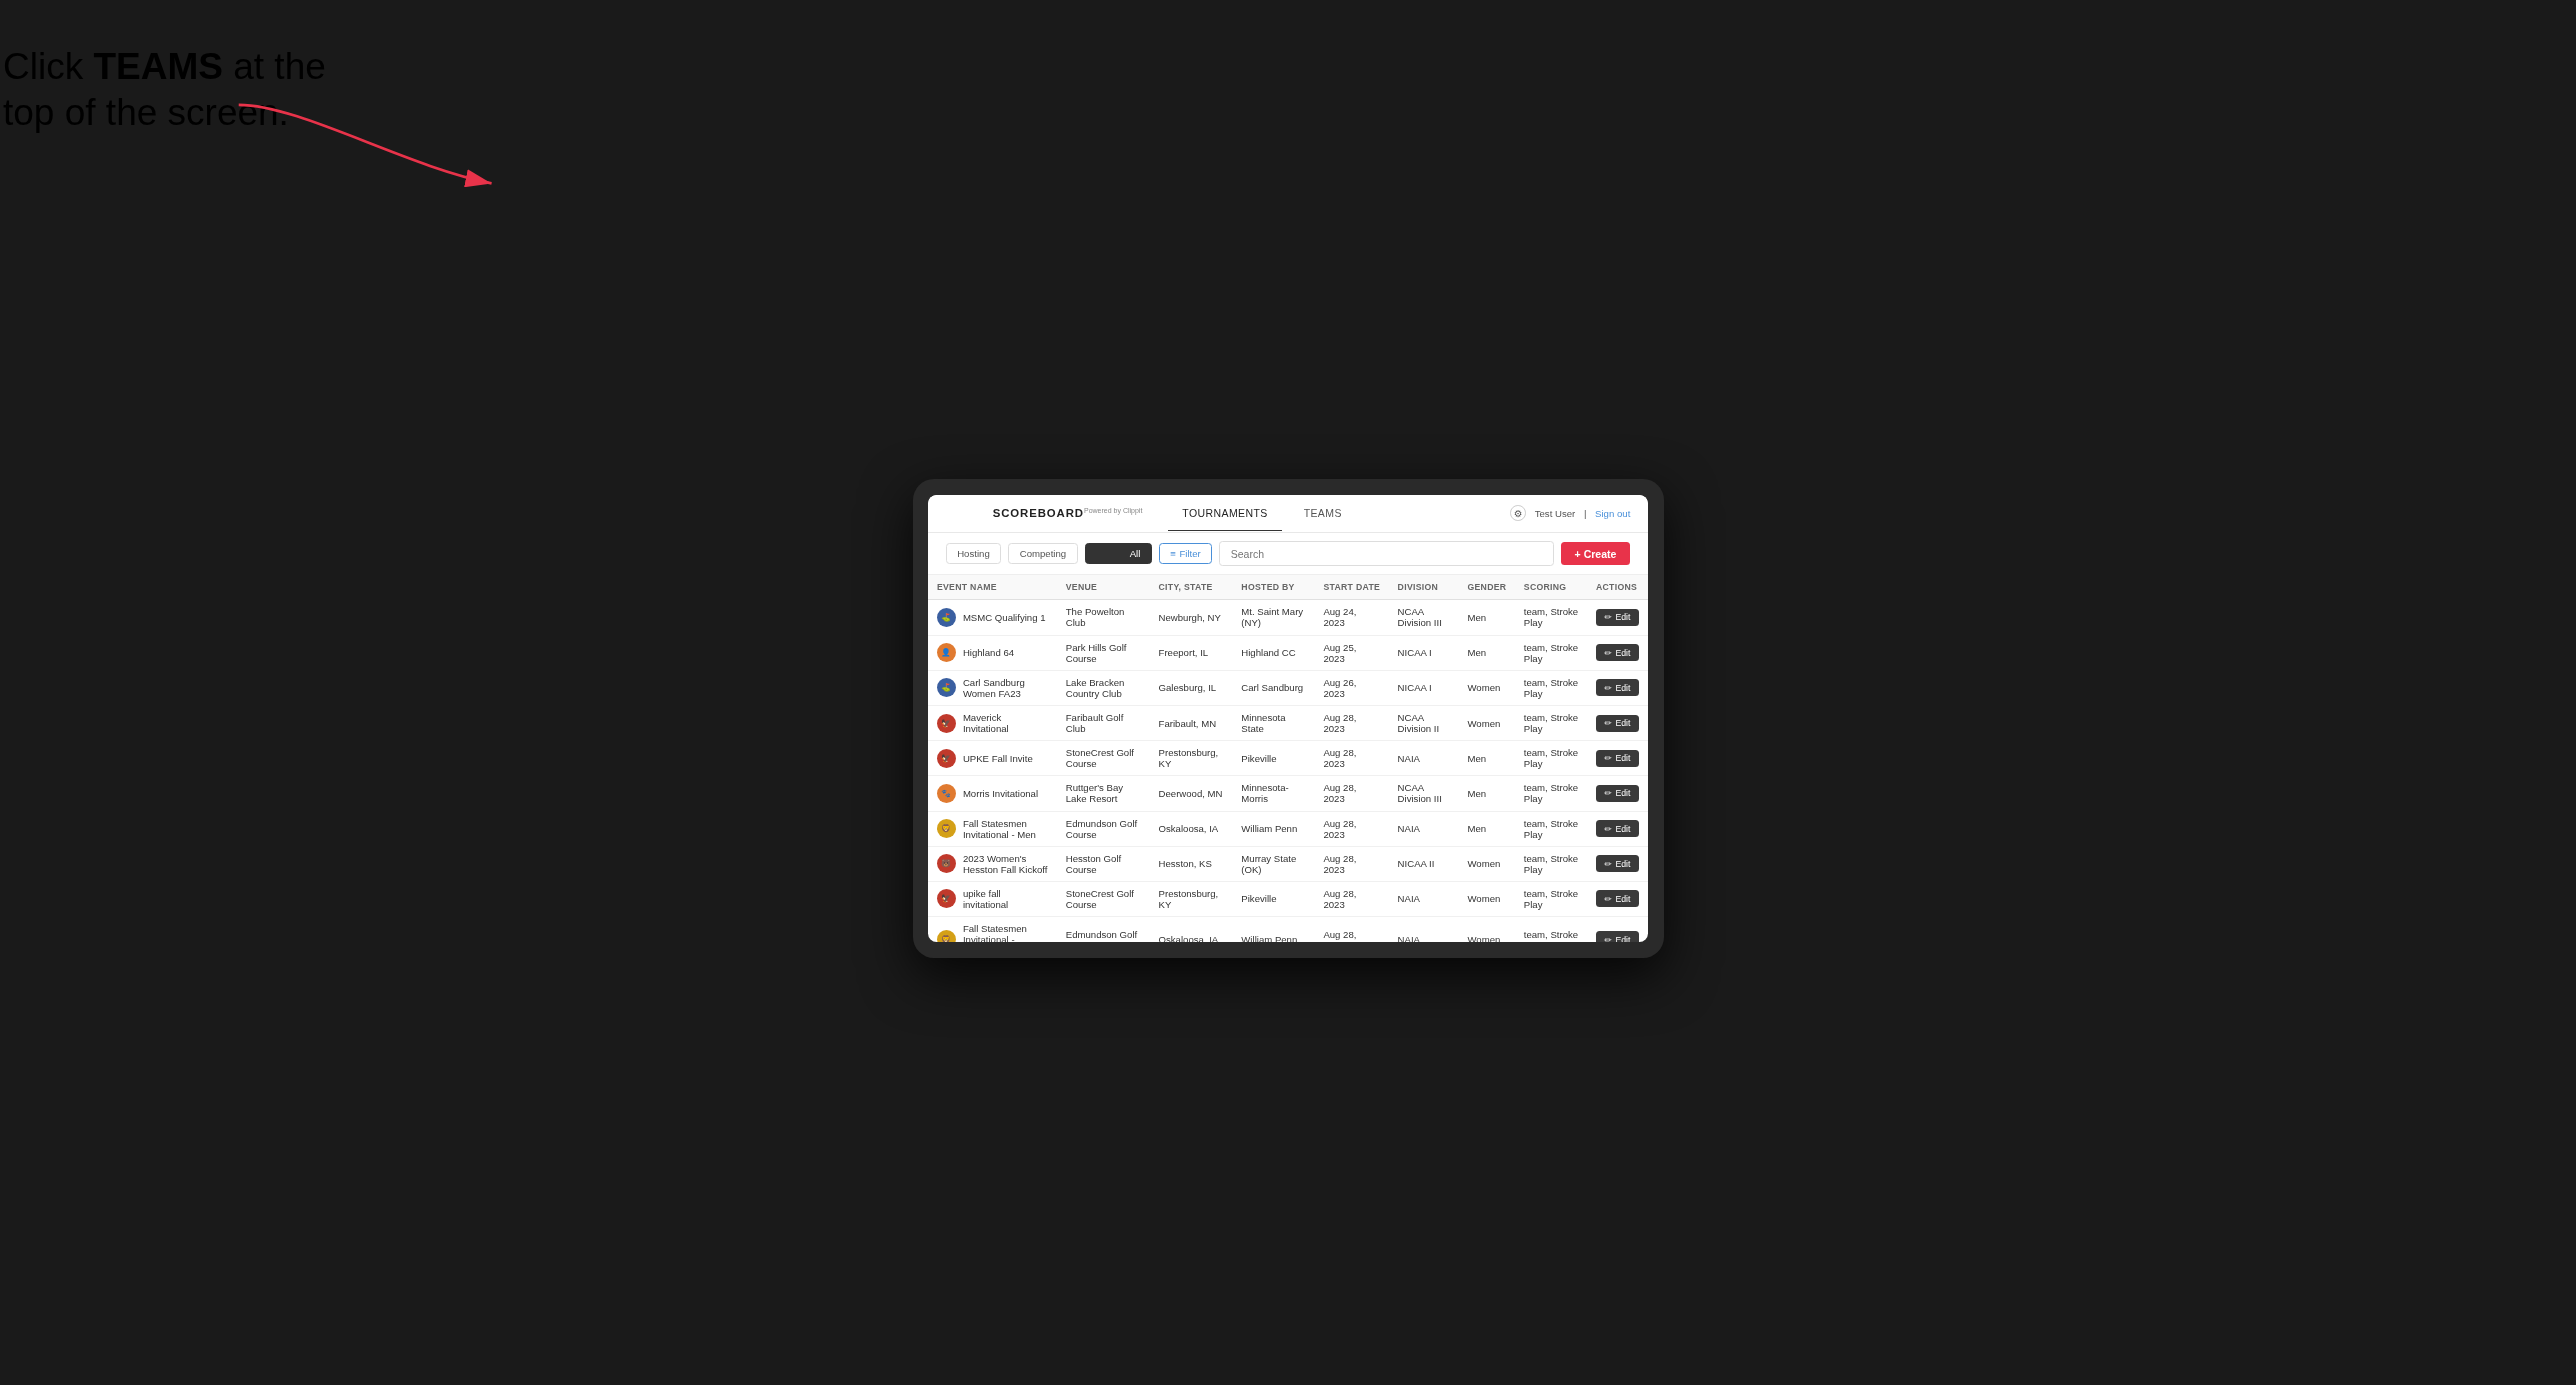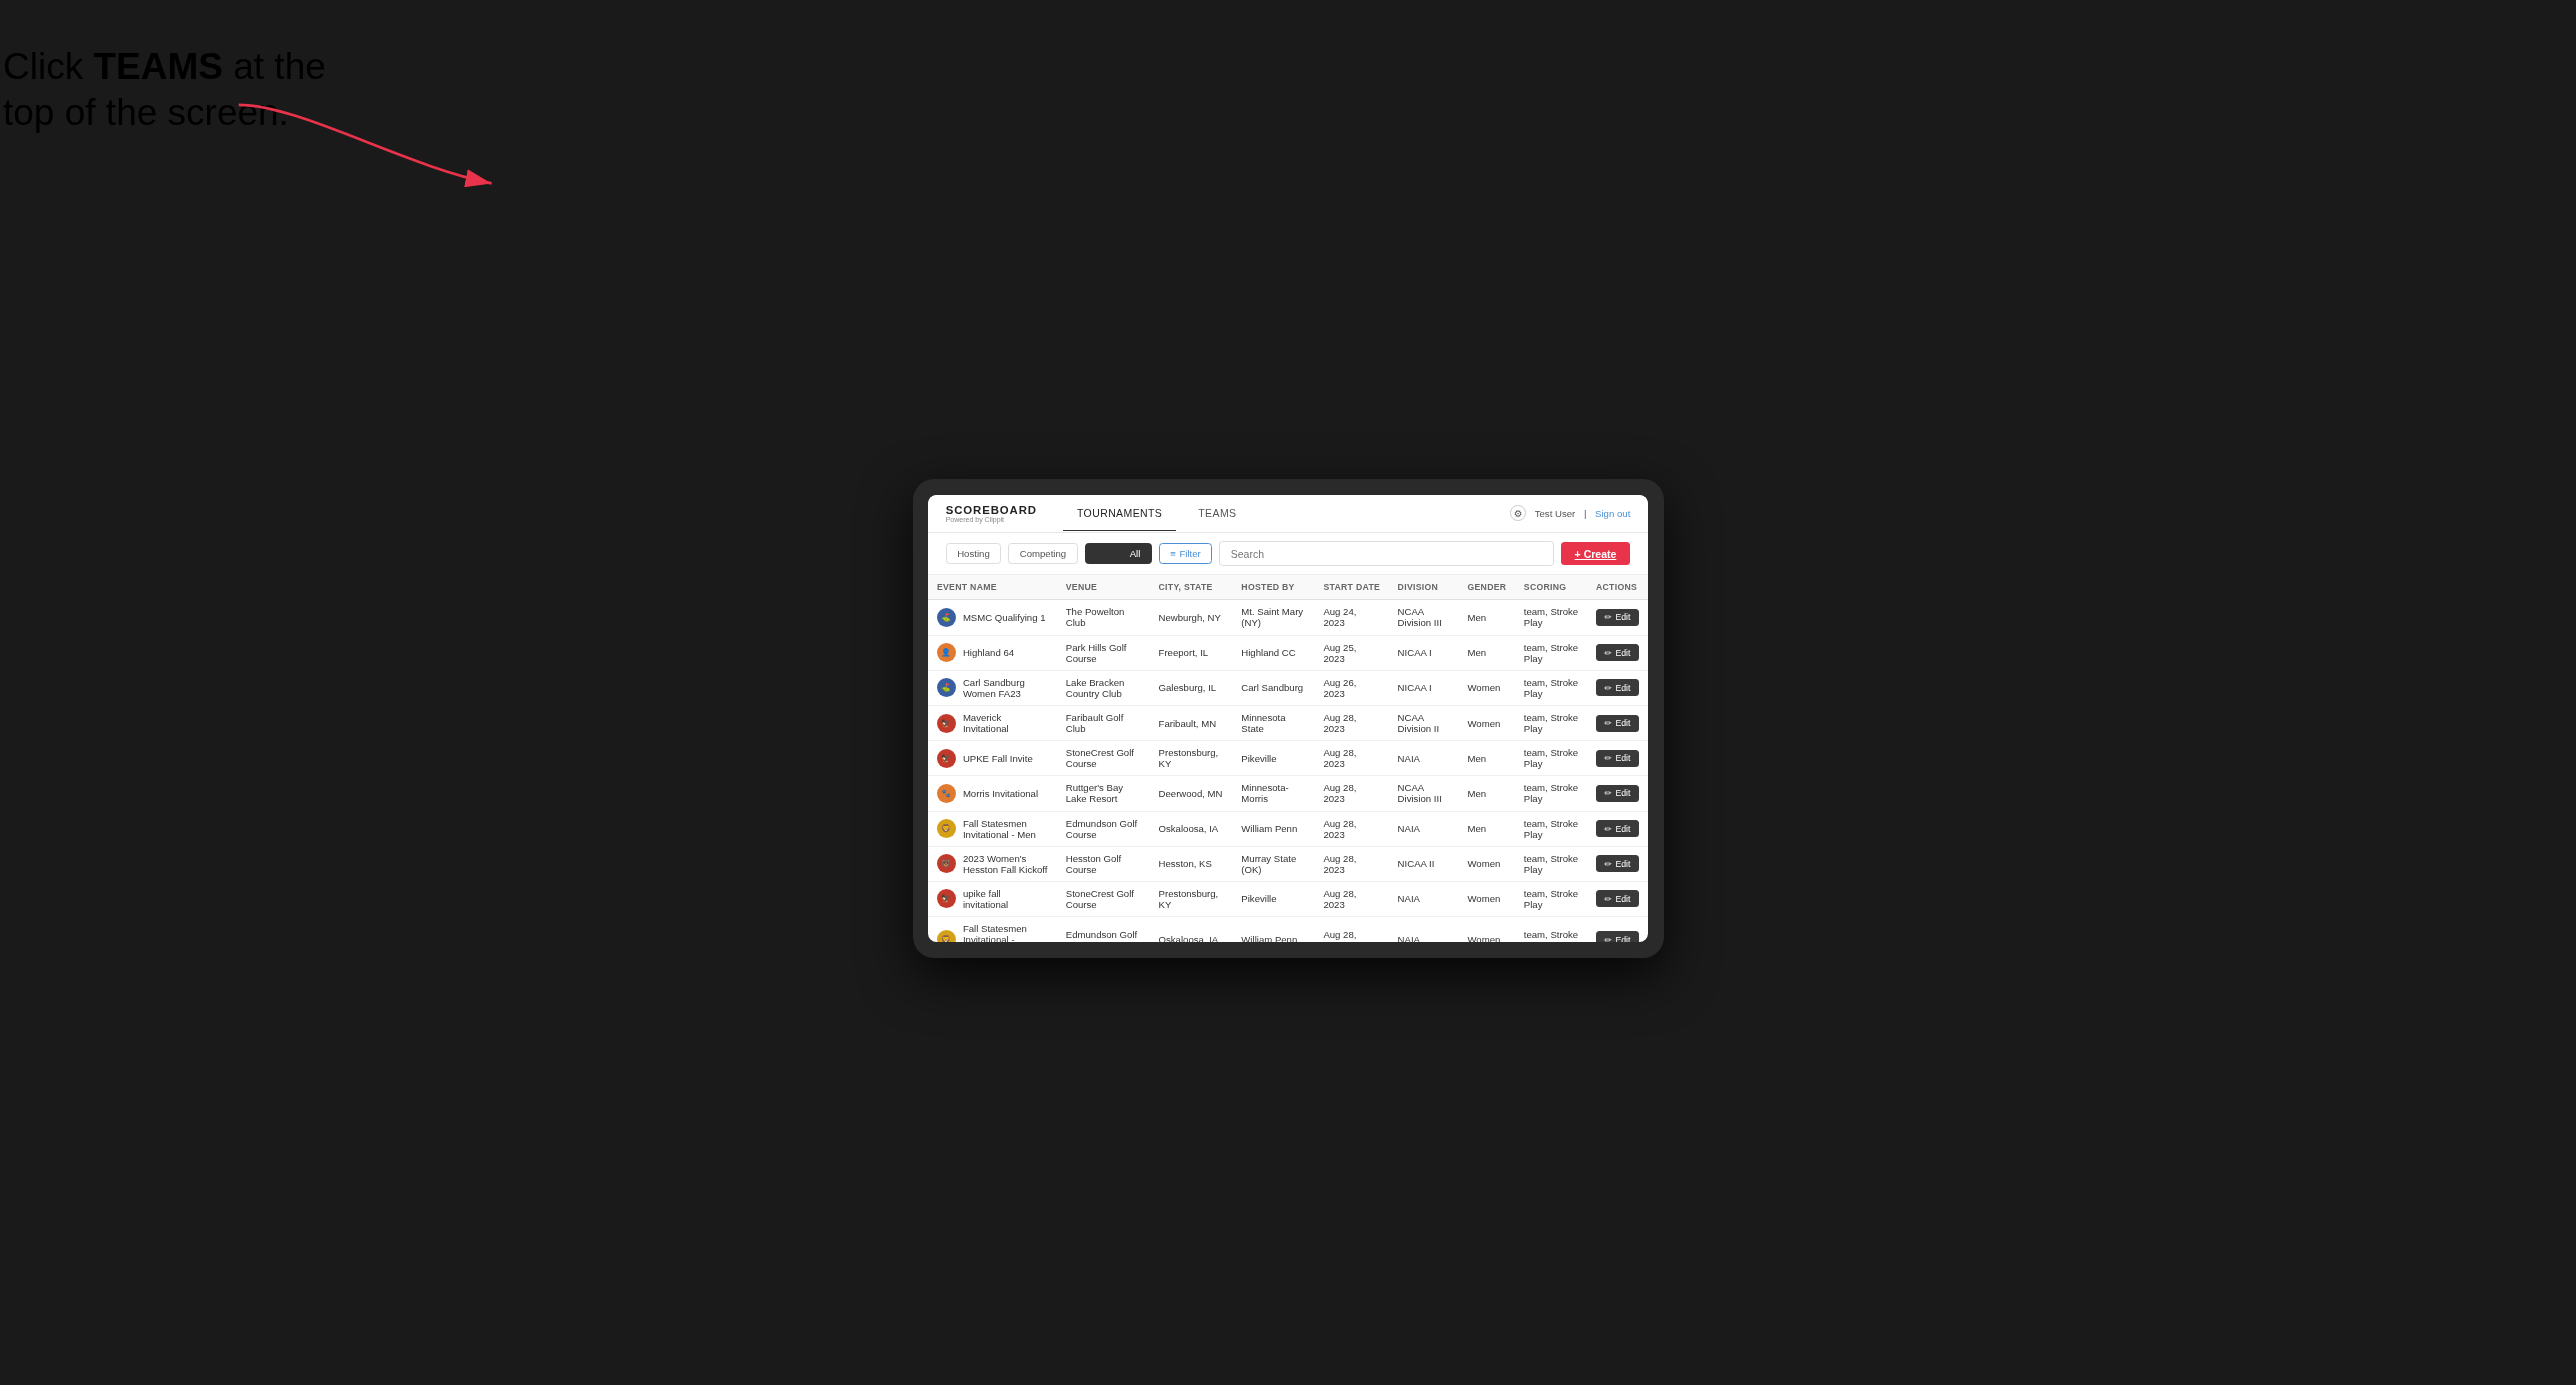--- a/index.html
+++ b/index.html
@@ -35,22 +35,23 @@
       display: flex;
       align-items: center;
       padding: 0 17.5px;
       height: 38px;
       border-bottom: 1.7px solid #e8e8e8;
       background: #fff;
     }
 
     .logo {
       display: flex;
-      flex-direction: column;
+      flex-direction: row;
       margin-right: 26px;
+      margin-left: 47px;
     }
     .logo-title {
       font-size: 11.4px;
       font-weight: 900;
       letter-spacing: 0.9px;
       color: #222;
     }
     .logo-sub {
       font-size: 7px;
       color: #888;
@@ -145,21 +146,20 @@
 
     .create-btn {
       padding: 5.2px 14px;
       background: #e8334a;
       color: #fff;
       border: none;
       border-radius: 3.5px;
       font-size: 10.5px;
       font-weight: 600;
       cursor: pointer;
-      text-decoration: underline;
     }
 
     
     .table-container {
       overflow-y: auto;
       max-height: 367px;
     }
 
     table {
       width: 100%;

